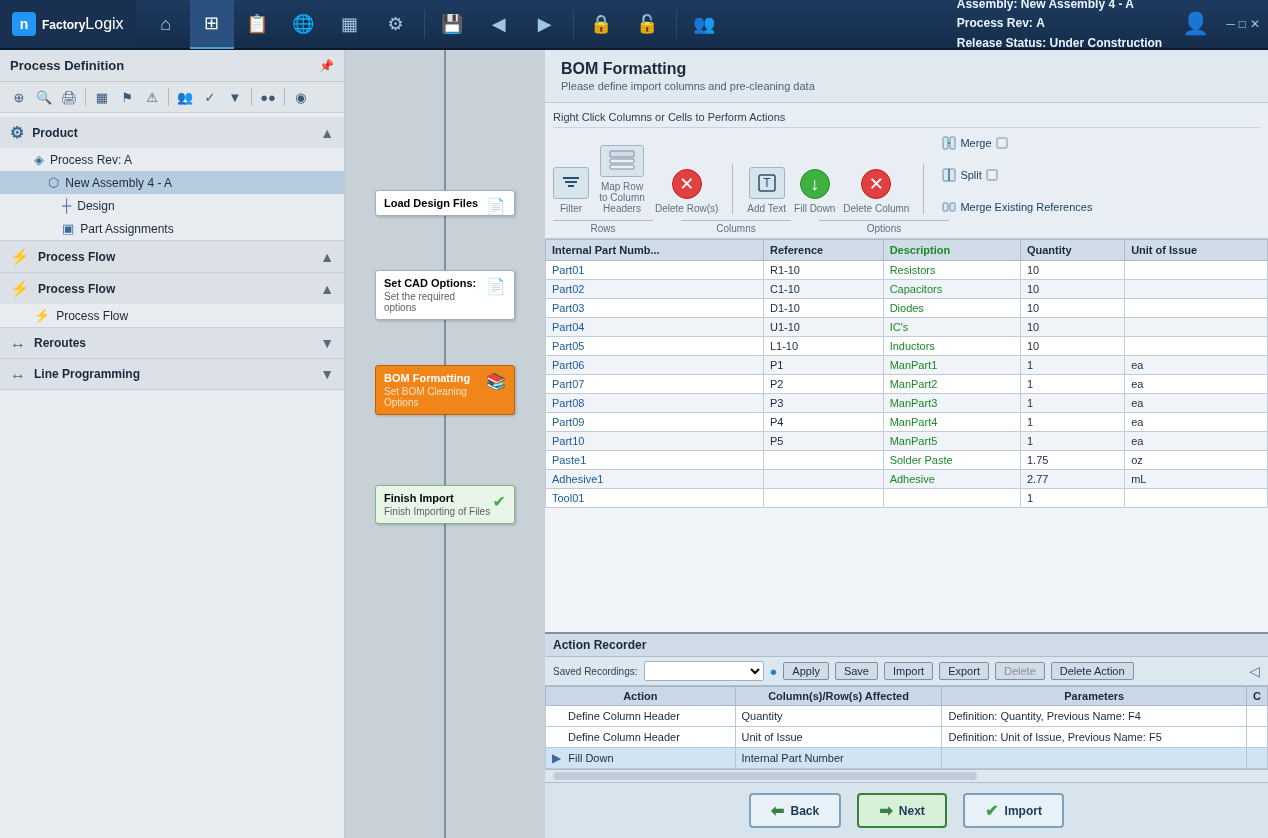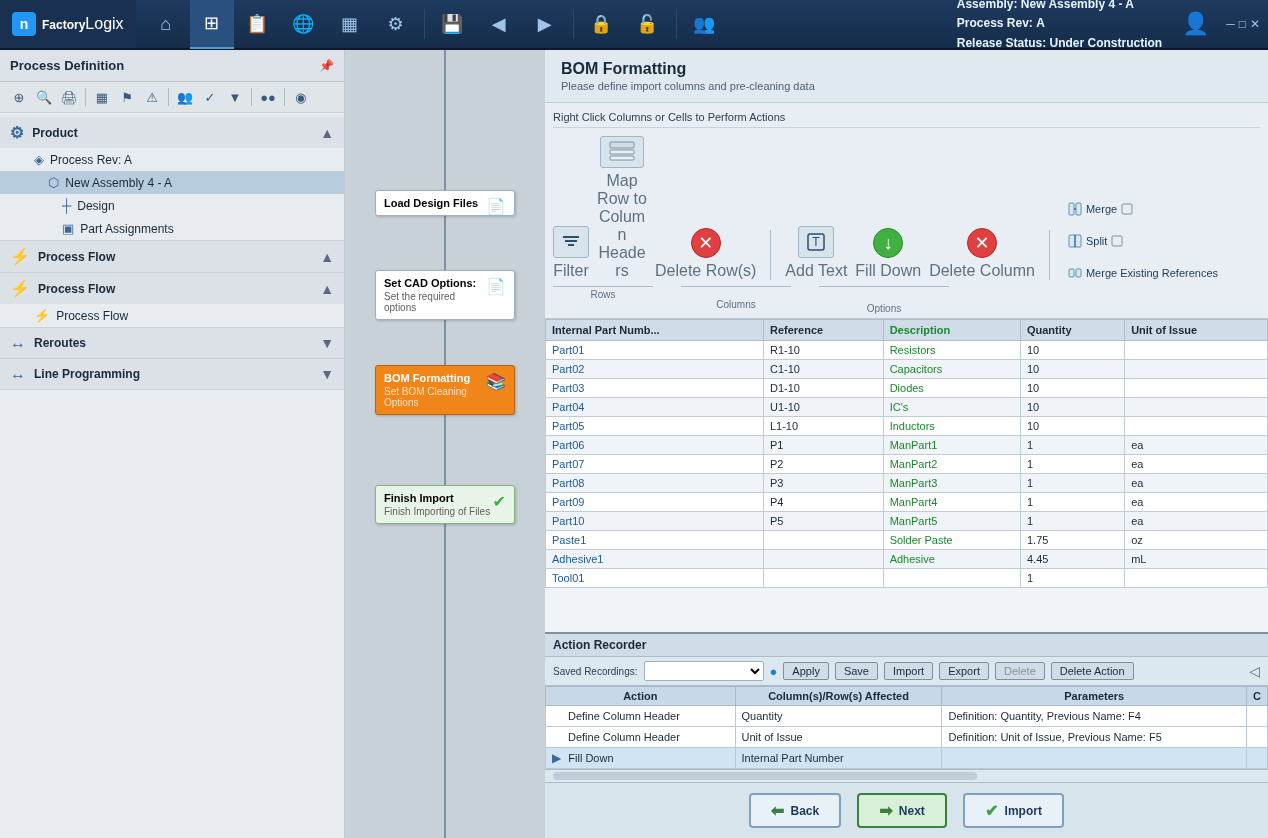--- a/index.html
+++ b/index.html
@@ -146,21 +146,21 @@
       background: #e8eef4; border-bottom: 1px solid #c0c8d4; padding: 4px 8px;
     }
     .right-click-hint {
       font-size: 11px; color: #304050; padding: 4px 0;
       border-bottom: 1px solid #c8d4dc; margin-bottom: 4px;
     }
     .bom-toolbar {
       display: flex; align-items: flex-end; gap: 8px; padding: 4px 0;
     }
     .toolbar-group-label {
-      font-size: 16px; color: #607080; text-align: center; margin-top: 2px;
+      font-size: 10px; color: #607080; text-align: center; margin-top: 2px;
     }
     .toolbar-btn-col {
       display: flex; flex-direction: column; align-items: center; gap: 2px;
     }
     .toolbar-btn {
       width: 36px; height: 32px; background: #d8e4ec; border: 1px solid #a0b4c4;
       border-radius: 3px; display: flex; align-items: center; justify-content: center;
       cursor: pointer; font-size: 18px; color: #2a5070;
     }
     .toolbar-btn.red { background: #e04040; border-color: #c02020; color: white; border-radius: 50%; width: 30px; height: 30px; }
@@ -521,22 +521,22 @@
                     <rect x="8" y="3" width="5" height="8" rx="1" fill="#d8e8f0" stroke="#6090b0"></rect>
                   </svg>
                 <span style="cursor:pointer;color:#1a3a5a;font-size:11px;">Merge Existing References</span>
               </div>
             </div>
           </div>
         </div>
 
         <div style="display:flex;gap:8px;padding:2px 0 0 0;">
           <div style="width:100px;text-align:center;font-size:10px;color:#607080;border-top:1px solid #b0bcc8;padding-top:2px;">Rows</div>
-          <div style="width:110px;text-align:center;font-size:10px;color:#607080;border-top:1px solid #b0bcc8;padding-top:12px;margin-left:20px;">Columns</div>
-          <div style="width:130px;text-align:center;font-size:10px;color:#607080;border-top:1px solid #b0bcc8;padding-top:16px;margin-left:20px;">Options</div>
+          <div style="width:110px;text-align:center;font-size:10px;color:#607080;border-top:1px solid #b0bcc8;padding-top:2px;margin-left:20px;">Columns</div>
+          <div style="width:130px;text-align:center;font-size:10px;color:#607080;border-top:1px solid #b0bcc8;padding-top:2px;margin-left:20px;">Options</div>
         </div>
       </div>
 
       <div class="bom-table-wrapper">
         <table class="bom-table">
           <thead>
             <tr>
               <th>Internal Part Numb...</th>
               <th>Reference</th>
               <th class="desc-col">Description</th>
@@ -619,21 +619,21 @@
       <td class="highlight">Paste1</td>
       <td></td>
       <td class="desc-col">Solder Paste</td>
       <td>1.75</td>
       <td>oz</td>
     </tr>
               <tr>
       <td class="highlight">Adhesive1</td>
       <td></td>
       <td class="desc-col">Adhesive</td>
-      <td>4.45</td>
+      <td>2.77</td>
       <td>mL</td>
     </tr>
               <tr>
       <td class="highlight">Tool01</td>
       <td></td>
       <td class="desc-col"></td>
       <td>1</td>
       <td></td>
     </tr>
             </tbody>

